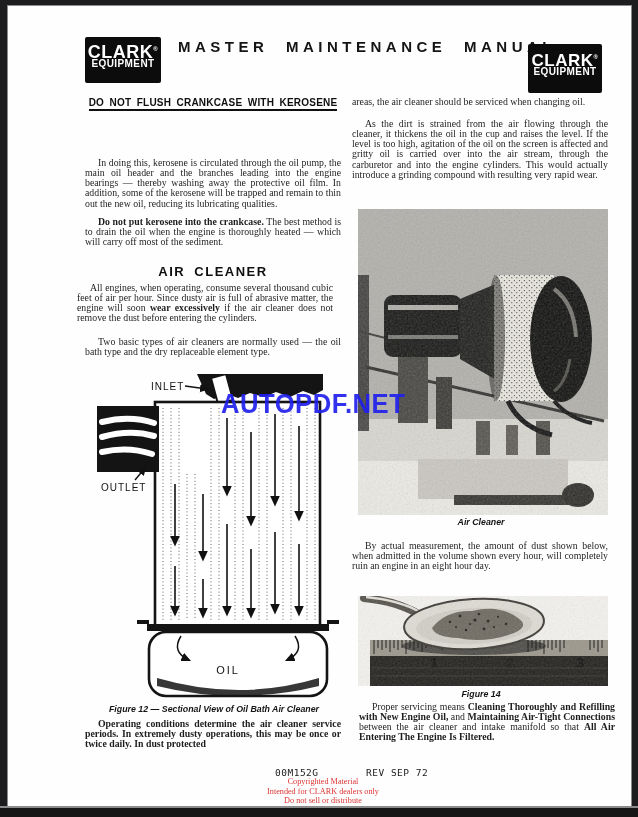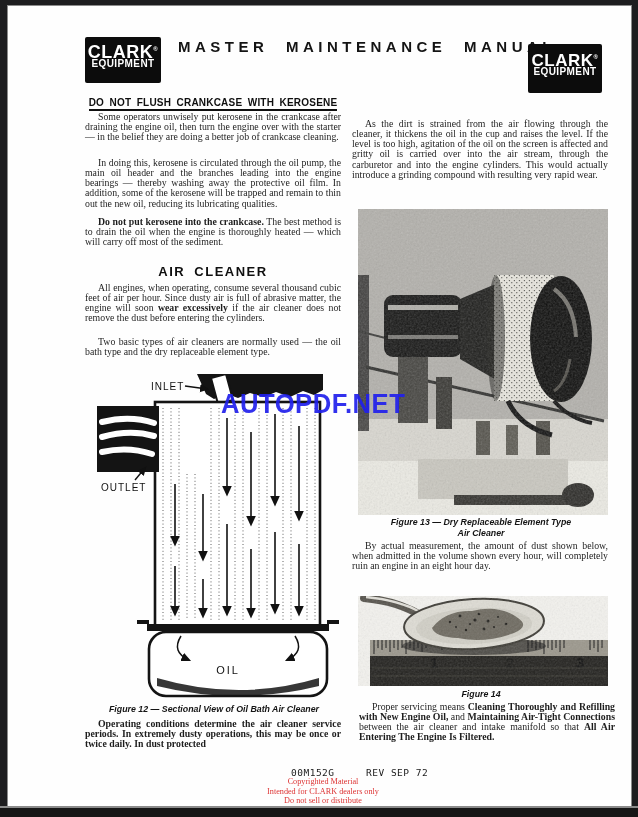--- a/index.html
+++ b/index.html
@@ -50,31 +50,30 @@
 
   <div class="abs logo" style="left:528px;top:44px;width:74px;height:43px;padding-top:6px;">
     <span class="brand" style="font-size:17px;line-height:15px;"><span>CLARK</span><sup>®</sup></span>
     <span class="sub">EQUIPMENT</span>
   </div>
 
   <div class="abs h1" style="left:85px;top:97px;">
     <span>DO NOT FLUSH CRANKCASE WITH KEROSENE</span>
   </div>
 
-  <div class="abs p" style="left:85px;top:112px;">Some operators unwisely put kerosene in the crankcase after draining the engine oil, then turn the engine over with the starter — in the belief they are doing a better job of crankcase cleaning.</div>
 
   <div class="abs p" style="left:85px;top:158px;">In doing this, kerosene is circulated through the oil pump, the main oil header and the branches leading into the engine bearings — thereby washing away the protective oil film. In addition, some of the kerosene will be trapped and remain to thin out the new oil, reducing its lubricating qualities.</div>
 
   <div class="abs p" style="left:85px;top:217px;">
     <span class="b">Do not put kerosene into the crankcase.</span><span> The best method is to drain the oil when the engine is thoroughly heated — which will carry off most of the sediment.</span>
   </div>
 
   <div class="abs h2" style="left:85px;top:264px;">AIR CLEANER</div>
 
-  <div class="abs p" style="left:85px;top:283px;">
+  <div class="abs p" style="left:77px;top:283px;">
     <span>All engines, when operating, consume several thousand cubic feet of air per hour. Since dusty air is full of abrasive matter, the engine will soon </span><span class="b">wear excessively</span><span> if the air cleaner does not remove the dust before entering the cylinders.</span>
   </div>
 
   <div class="abs p" style="left:85px;top:337px;">Two basic types of air cleaners are normally used — the oil bath type and the dry replaceable element type.</div>
 
   <svg class="abs" style="left:85px;top:374px;" width="258" height="328" viewBox="0 0 258 328">
     <defs>
       <marker id="ah" markerWidth="7" markerHeight="7" refX="5" refY="3" orient="auto">
         <path d="M0,0 L6.5,3 L0,6 Z" fill="#111"></path>
       </marker>
@@ -140,20 +139,21 @@
     <path d="M72,304 q82,24 162,0 l0,8 q-81,20 -162,0 z" fill="#141414" opacity="0.85"></path>
     <path d="M96,262 q-10,16 8,24" stroke="#111" stroke-width="1.5" fill="none" marker-end="url(#ah)"></path>
     <path d="M210,262 q10,16 -8,24" stroke="#111" stroke-width="1.5" fill="none" marker-end="url(#ah)"></path>
     <text x="143" y="300" text-anchor="middle" style="font-size:11px;letter-spacing:2px;">OIL</text>
   </svg>
 
   <div class="abs cap" style="left:85px;top:704px;width:258px;">Figure 12 — Sectional View of Oil Bath Air Cleaner</div>
 
   <div class="abs p" style="left:85px;top:719px;font-weight:bold;">Operating conditions determine the air cleaner service periods. In extremely dusty operations, this may be once or twice daily. In dust protected</div>
 
+  <div class="abs p" style="left:352px;top:97px;text-indent:0;">areas, the air cleaner should be serviced when changing oil.</div>
 
   <div class="abs p" style="left:352px;top:119px;">As the dirt is strained from the air flowing through the cleaner, it thickens the oil in the cup and raises the level. If the level is too high, agitation of the oil on the screen is affected and gritty oil is carried over into the air stream, through the carburetor and into the engine cylinders. This would actually introduce a grinding compound with resulting very rapid wear.</div>
 
   <svg class="abs" style="left:358px;top:209px;" width="250" height="306" viewBox="0 0 250 306">
     <defs>
       <filter id="ng" x="0" y="0" width="100%" height="100%">
         <feTurbulence type="fractalNoise" baseFrequency="0.55" numOctaves="2" stitchTiles="stitch"></feTurbulence>
         <feColorMatrix type="saturate" values="0"></feColorMatrix>
       </filter>
       <pattern id="dots" width="5" height="5" patternUnits="userSpaceOnUse">
@@ -186,21 +186,20 @@
     <ellipse cx="138" cy="129" rx="9" ry="63" fill="#23221f" opacity="0.55"></ellipse>
     <ellipse cx="203" cy="130" rx="31" ry="63" fill="#0e0e0d"></ellipse>
     <path d="M196,80 q20,14 22,48" stroke="#8e8c85" stroke-width="4" fill="none" opacity="0.8"></path>
     <path d="M212,150 q-4,24 -16,32" stroke="#6d6b64" stroke-width="3" fill="none" opacity="0.7"></path>
     <path d="M150,192 q12,26 44,34" stroke="#111" stroke-width="5" fill="none"></path>
     <path d="M196,192 q16,18 38,22" stroke="#111" stroke-width="4" fill="none"></path>
     <rect width="250" height="306" filter="url(#ng)" opacity="0.28"></rect>
   </svg>
 
   <div class="abs cap" style="left:352px;top:517px;width:258px;">
-    <div>Figure 13 — Dry Replaceable Element Type</div>
     <div>Air Cleaner</div>
   </div>
 
   <div class="abs p" style="left:352px;top:541px;">By actual measurement, the amount of dust shown below, when admitted in the volume shown every hour, will completely ruin an engine in an eight hour day.</div>
 
   <svg class="abs" style="left:358px;top:596px;" width="250" height="90" viewBox="0 0 250 90">
     <rect width="250" height="90" fill="#f3f2ee"></rect>
 
     <rect x="12" y="44" width="238" height="46" fill="#23221f"></rect>
     <rect x="12" y="44" width="238" height="16" fill="#9b978c"></rect>
@@ -273,21 +272,21 @@
     </g>
     <rect width="250" height="90" filter="url(#ng)" opacity="0.2"></rect>
   </svg>
 
   <div class="abs cap" style="left:352px;top:689px;width:258px;">Figure 14</div>
 
   <div class="abs p" style="left:352px;top:702px;margin-left:7px;">
     <span>Proper servicing means </span><span class="b">Cleaning Thoroughly and Refilling with New Engine Oil,</span><span> and </span><span class="b">Maintaining Air-Tight Connections</span><span> between the air cleaner and intake manifold so that </span><span class="b">All Air Entering The Engine Is Filtered.</span>
   </div>
 
-  <div class="abs mono" style="left:291px;top:767px;">00M152G</div>
+  <div class="abs mono" style="left:275px;top:767px;">00M152G</div>
   <div class="abs mono" style="left:366px;top:767px;">REV SEP 72</div>
 
   <div class="abs redblock" style="left:228px;top:777px;">
     <div>Copyrighted Material</div>
     <div>Intended for CLARK dealers only</div>
     <div>Do not sell or distribute</div>
   </div>
 
   <div class="abs wm" style="left:221px;top:389px;">AUTOPDF.NET</div>
 

